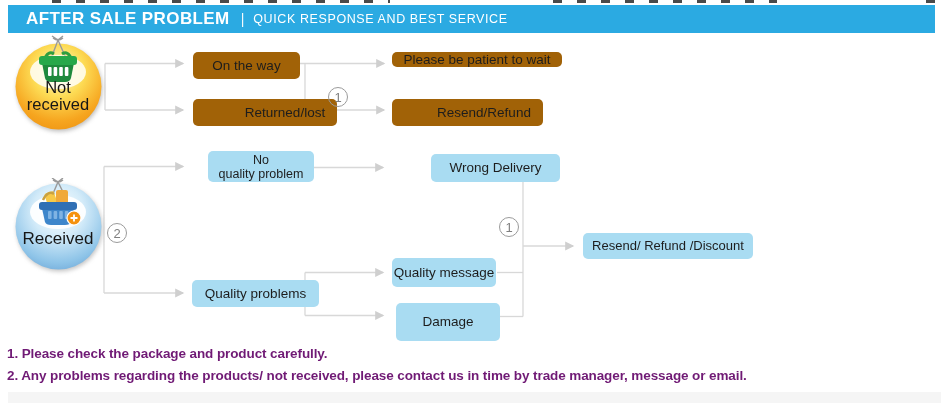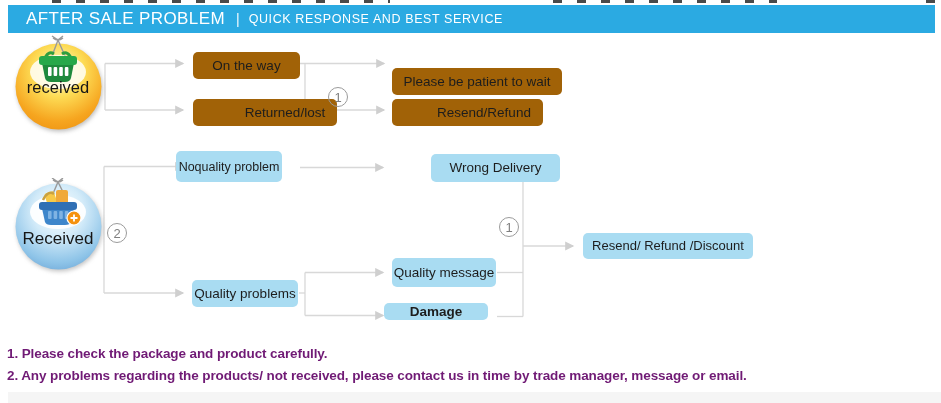--- a/index.html
+++ b/index.html
@@ -13,40 +13,40 @@
     background:repeating-linear-gradient(90deg,#2a2a2a 0 9px,transparent 9px 24px);}
   .clipfrag.f1{left:52px;width:338px;}
   .clipfrag.f2{left:553px;width:224px;}
   .clipfrag.f3{left:926px;width:12px;}
 
   
   .banner{
     position:absolute;left:8px;top:5px;width:927px;height:28px;
     background:#2baae2;display:flex;align-items:center;color:#fff;
   }
-  .banner .title{margin-left:18px;font-size:17px;font-weight:400;letter-spacing:.4px;}
+  .banner .title{margin-left:18px;font-size:17px;font-weight:700;letter-spacing:.4px;}
   .banner .sep{margin:0 9px 0 11px;font-size:14px;font-weight:400;opacity:.95;}
   .banner .subtitle{font-size:12.5px;font-weight:400;letter-spacing:.6px;}
 
   
   .fbox{
     position:absolute;border-radius:5px;display:flex;align-items:center;justify-content:center;
     font-size:13.5px;color:#1d1d1d;text-align:center;line-height:14px;
   }
   .yellow{background:#a16207;}
   .blue{background:#a9dcf2;}
   .b-on-the-way{left:193px;top:52px;width:107px;height:27px;}
   .b-returned{left:193px;top:99px;width:104px;height:27px;padding-left:40px;}
-  .b-wait{left:392px;top:68px;width:170px;height:27px;}
+  .b-wait{left:392px;top:52px;width:170px;height:15px;}
   .b-resend{left:392px;top:99px;width:118px;height:27px;padding-left:33px;}
-  .b-noquality{left:176px;top:151px;width:106px;height:31px;font-size:12.5px;}
+  .b-noquality{left:208px;top:151px;width:106px;height:31px;flex-direction:column;font-size:12.5px;}
   .b-wrongdel{left:391px;top:154px;width:129px;height:28px;margin-left:40px;}
-  .b-qualprob{left:192px;top:280px;width:106px;height:27px;}
+  .b-qualprob{left:192px;top:280px;width:127px;height:27px;}
   .b-qualdef{left:392px;top:258px;width:104px;height:29px;}
-  .b-damage{left:384px;top:303px;width:104px;height:17px;font-weight:bold;}
+  .b-damage{left:396px;top:303px;width:104px;height:38px;}
   .b-rrd{left:583px;top:233px;width:170px;height:26px;font-size:13px;}
 
   
   .nbadge{
     position:absolute;width:20px;height:20px;border:1.4px solid #9b9b9b;border-radius:50%;
     color:#7f7f7f;font-size:13px;display:flex;align-items:center;justify-content:center;
     background:transparent;box-sizing:border-box;
   }
   .badge-a{left:328px;top:87px;}
   .badge-b{left:107px;top:223px;}
@@ -139,20 +139,21 @@
     <rect x="31" y="22" width="38" height="9" rx="3" fill="#27a84a"></rect>
     <g fill="#ffffff">
       <rect x="40" y="33" width="3.6" height="9" rx="1"></rect>
       <rect x="45.6" y="33" width="3.6" height="9" rx="1"></rect>
       <rect x="51.2" y="33" width="3.6" height="9" rx="1"></rect>
       <rect x="56.8" y="33" width="3.6" height="9" rx="1"></rect>
     </g>
   </g>
 </svg>
 <div class="nodelabel lbl-notrec">
+  <div>Not</div>
   <div>received</div>
 </div>
 
 <svg width="104" height="104" style="position:absolute;left:8px;top:178px;">
   <defs>
     <radialGradient id="gBlue" cx="50%" cy="32%" r="75%">
       <stop offset="0%" stop-color="#ffffff"></stop>
       <stop offset="40%" stop-color="#d3ebf9"></stop>
       <stop offset="80%" stop-color="#8ec4e8"></stop>
       <stop offset="100%" stop-color="#6fa8d8"></stop>

